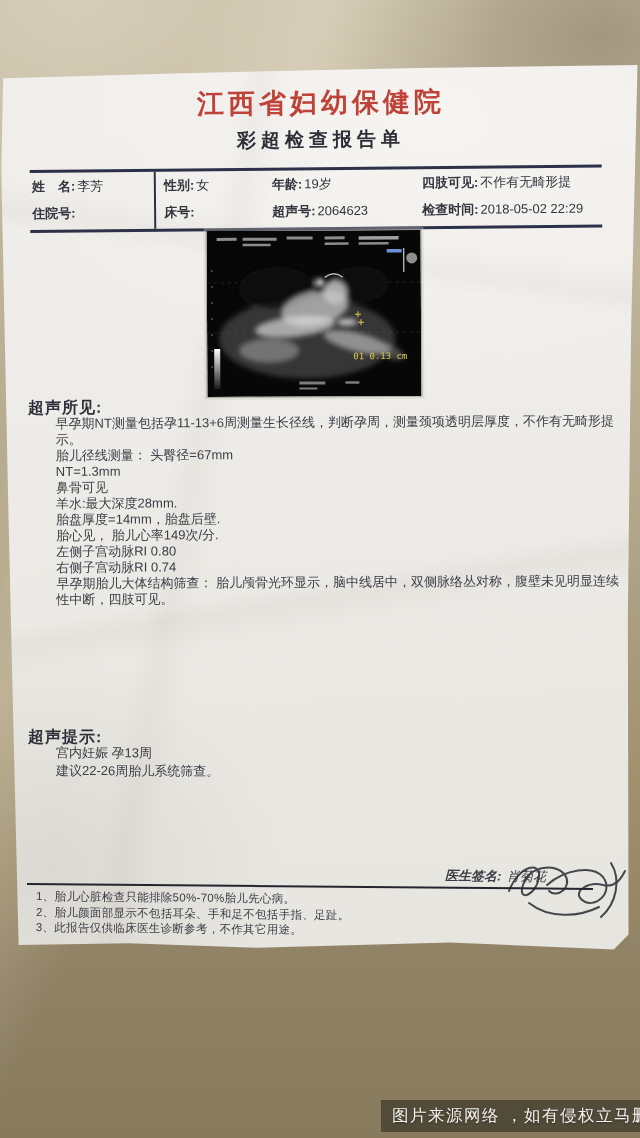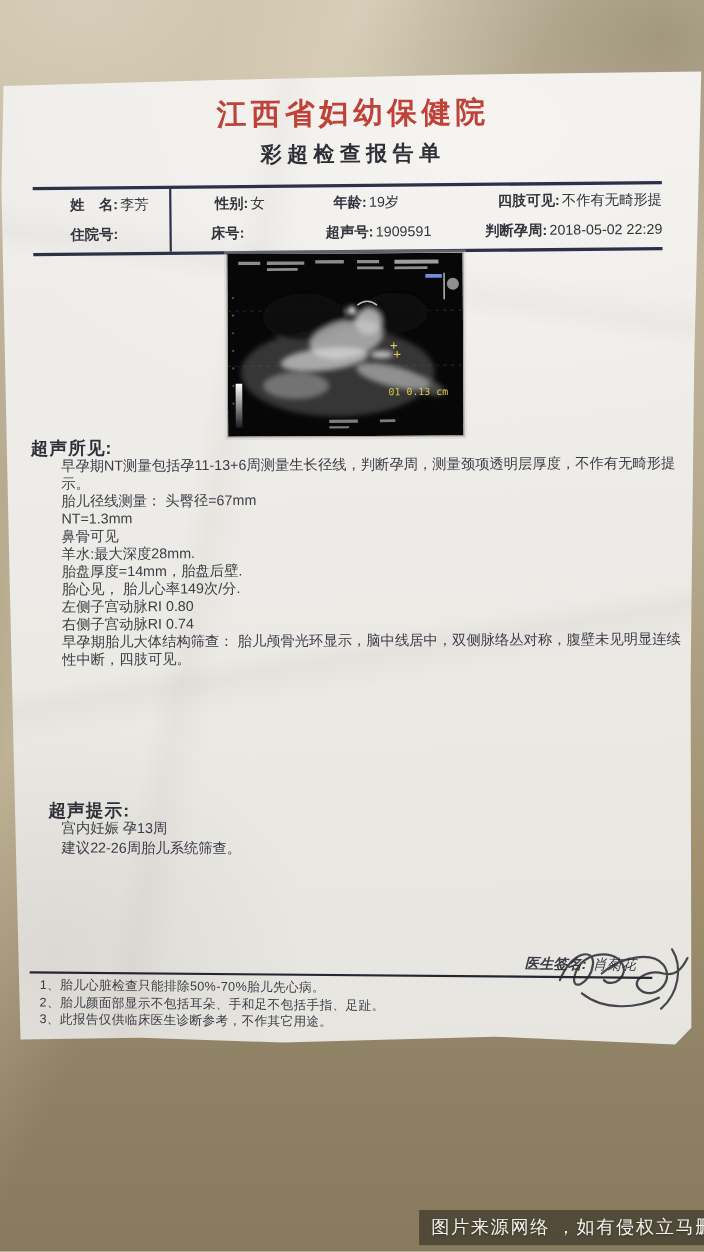--- a/index.html
+++ b/index.html
@@ -55,36 +55,36 @@
     border-top:3px solid #2c3148;border-bottom:3px solid #2c3148;
     color:#33343e;font-size:13px;
   }
   .info-vline{position:absolute;left:124px;top:0;bottom:0;width:2px;background:#2c3148;}
   .info-row{display:flex;height:27px;align-items:center;}
   .info-cell{white-space:nowrap;overflow:visible;}
   .c1{width:126px;padding-left:2px;box-sizing:border-box;}
   .c2{width:114px;padding-left:8px;box-sizing:border-box;}
   .c3{width:150px;padding-left:2px;box-sizing:border-box;}
   .c4{flex:1;padding-left:2px;box-sizing:border-box;}
-  .lbl{font-weight:700;margin-left:32px;}
+  .lbl{font-weight:700;}
   .val{margin-left:2px;}
   
   .scan{
     left:207px;top:167px;width:214px;height:166px;
     outline:1px solid rgba(70,70,70,.35);
     box-shadow:0 0 0 3px rgba(200,198,192,.35);
   }
   
   .find-head,.imp-head{
     color:#2e2f38;font-size:16px;font-weight:700;letter-spacing:1px;text-align:center;
   }
   .find-head{left:28px;top:334px;}
   .find-lines{left:56px;top:352px;width:560px;color:#3b3c45;font-size:13px;}
   .find-lines .tline{height:16px;line-height:16px;white-space:nowrap;}
-  .imp-head{left:28px;top:663px;margin-left:16px;}
+  .imp-head{left:28px;top:663px;}
   .imp-lines{left:56px;top:680px;width:400px;color:#3b3c45;font-size:13px;}
   .imp-lines .tline{height:18px;line-height:18px;white-space:nowrap;}
   
   .sig-row{left:445px;top:803px;font-size:13px;color:#3b3c45;white-space:nowrap;font-style:italic;}
   .sig-scrawl{left:495px;top:793px;width:132px;height:64px;}
   .foot-line{
     left:27px;top:819px;width:566px;height:2px;background:#23262e;
     transform:rotate(0.5deg);transform-origin:left center;
   }
   .notes{left:36px;top:825px;width:480px;color:#3b3c45;font-size:11.5px;}
@@ -113,22 +113,22 @@
       <div class="info-vline"></div>
       <div class="info-row">
         <div class="info-cell c1"><span class="lbl">姓　名:</span><span class="val">李芳</span></div>
         <div class="info-cell c2"><span class="lbl">性别:</span><span class="val">女</span></div>
         <div class="info-cell c3"><span class="lbl">年龄:</span><span class="val">19岁</span></div>
         <div class="info-cell c4"><span class="lbl">四肢可见:</span><span class="val">不作有无畸形提</span></div>
       </div>
       <div class="info-row">
         <div class="info-cell c1"><span class="lbl">住院号:</span><span class="val"></span></div>
         <div class="info-cell c2"><span class="lbl">床号:</span><span class="val"></span></div>
-        <div class="info-cell c3"><span class="lbl">超声号:</span><span class="val">1909591</span></div>
-        <div class="info-cell c4"><span class="lbl">判断孕周:</span><span class="val">2018-05-02 22:29</span></div>
+        <div class="info-cell c3"><span class="lbl">超声号:</span><span class="val">2064623</span></div>
+        <div class="info-cell c4"><span class="lbl">检查时间:</span><span class="val">2018-05-02 22:29</span></div>
       </div>
     </div>
 
     <div class="sect scan tilt-mid">
       <svg width="214" height="166" viewBox="0 0 214 166" xmlns="http://www.w3.org/2000/svg">
         <defs>
           <filter id="blur2">
               <feGaussianBlur stdDeviation="2.4"></feGaussianBlur>
             </filter>
           <linearGradient id="gsbar" x1="0" y1="0" x2="0" y2="1">

